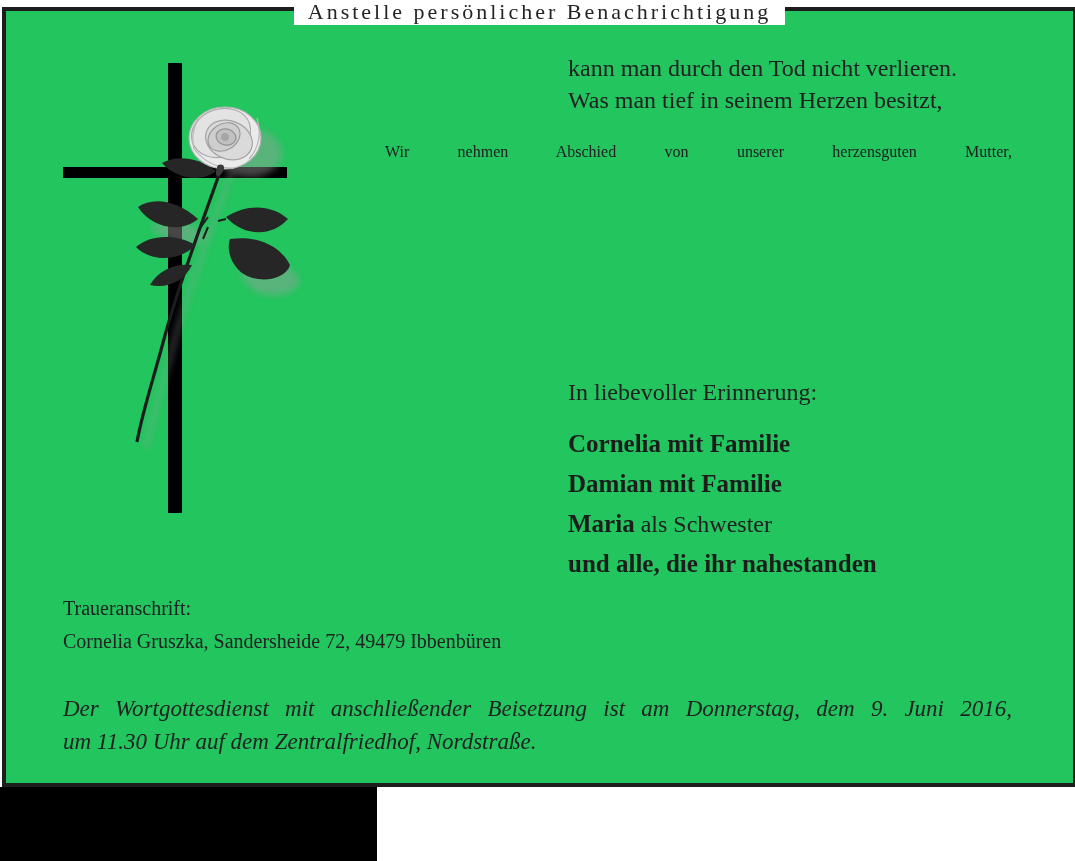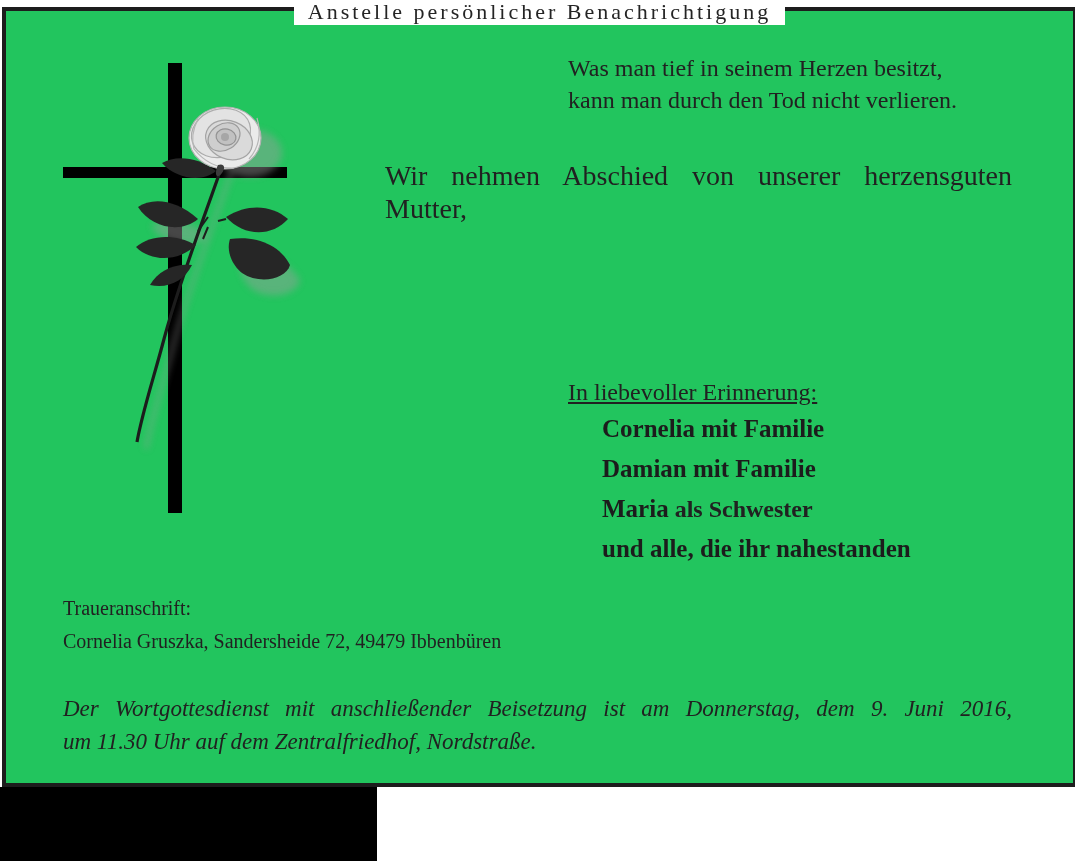--- a/index.html
+++ b/index.html
@@ -34,41 +34,41 @@
   }
   .artwork {
     position: absolute; left: 52px; top: 30px;
     width: 250px; height: 480px;
   }
   .quote {
     position: absolute; left: 562px; top: 41px;
     font-size: 24px; line-height: 32px;
   }
   .intro {
-    position: absolute; left: 379px; top: 148px; width: 627px;
-    font-size: 28px; line-height: 33px;
+    position: absolute; left: 379px; top: 124px; width: 627px;
+    font-size: 16px; line-height: 33px;
   }
   .just { text-align: justify; text-align-last: justify; }
   .name {
     position: absolute; left: 379px; top: 237px; width: 627px;
     margin: 0; font-weight: normal;
     font-size: 72px; line-height: 72px;
     text-align: center; white-space: nowrap;
     color: #1e1e1e;
   }
   .dates {
     position: absolute; left: 379px; top: 302px; width: 627px;
     text-align: center; font-size: 23px; line-height: 30px;
   }
   .dates .death { margin-left: 56px; }
   .memorial { position: absolute; left: 562px; top: 366px; }
-  .mem-heading { font-size: 24px; line-height: 30px; margin-bottom: 2px; text-decoration: underline; }
+  .mem-heading { font-size: 24px; line-height: 30px; margin-bottom: 17px; }
   .mourner { font-size: 25px; line-height: 40px; }
-  .mourner b { font-weight: bold; color: #1c1c1c; margin-left: 34px; }
-  .mourner .reg { font-size: 24px; font-weight: bold; }
+  .mourner b { font-weight: bold; color: #1c1c1c; }
+  .mourner .reg { font-size: 24px; font-weight: normal; }
   .condolence {
     position: absolute; left: 57px; top: 581px;
     font-size: 20px; line-height: 33px;
   }
   .service {
     position: absolute; left: 57px; top: 681px; width: 949px;
     font-size: 23px; line-height: 33px; font-style: italic;
   }
   .redaction {
     position: absolute; left: 0; top: 787px;
@@ -122,22 +122,22 @@
             <ellipse cx="168" cy="96" rx="10" ry="8" fill="#c1c1c1" stroke="#929292" transform="rotate(12 168 96)"></ellipse>
             <circle cx="167" cy="96" r="4" fill="#a6a6a6"></circle>
             <path d="M136 108 Q152 128 176 127 M199 77 Q206 101 191 118 M140 78 Q132 94 136 108" fill="none" stroke="#b6b6b6"></path>
           </g>
           <path d="M160 124 C156 132 158 140 164 132 C168 126 166 122 160 124 Z" fill="#3c3c3c"></path>
         </g>
       </svg>
     </div>
 
     <div class="quote">
+      <div>kann man durch den Tod nicht verlieren.</div>
       <div>Was man tief in seinem Herzen besitzt,</div>
-      <div>kann man durch den Tod nicht verlieren.</div>
     </div>
 
     <div class="intro">
       <div class="just">Wir nehmen Abschied von unserer herzensguten Mutter,</div>
     </div>
 
 
 
     <div class="memorial">
       <div class="mem-heading">In liebevoller Erinnerung:</div>

